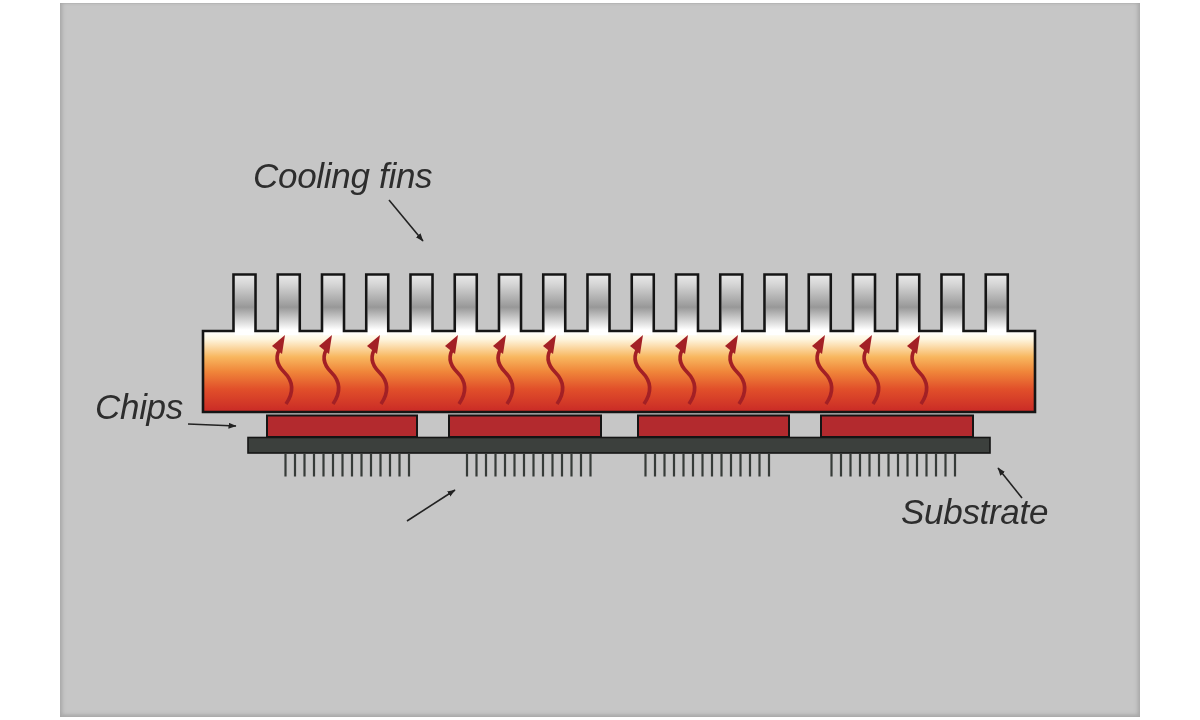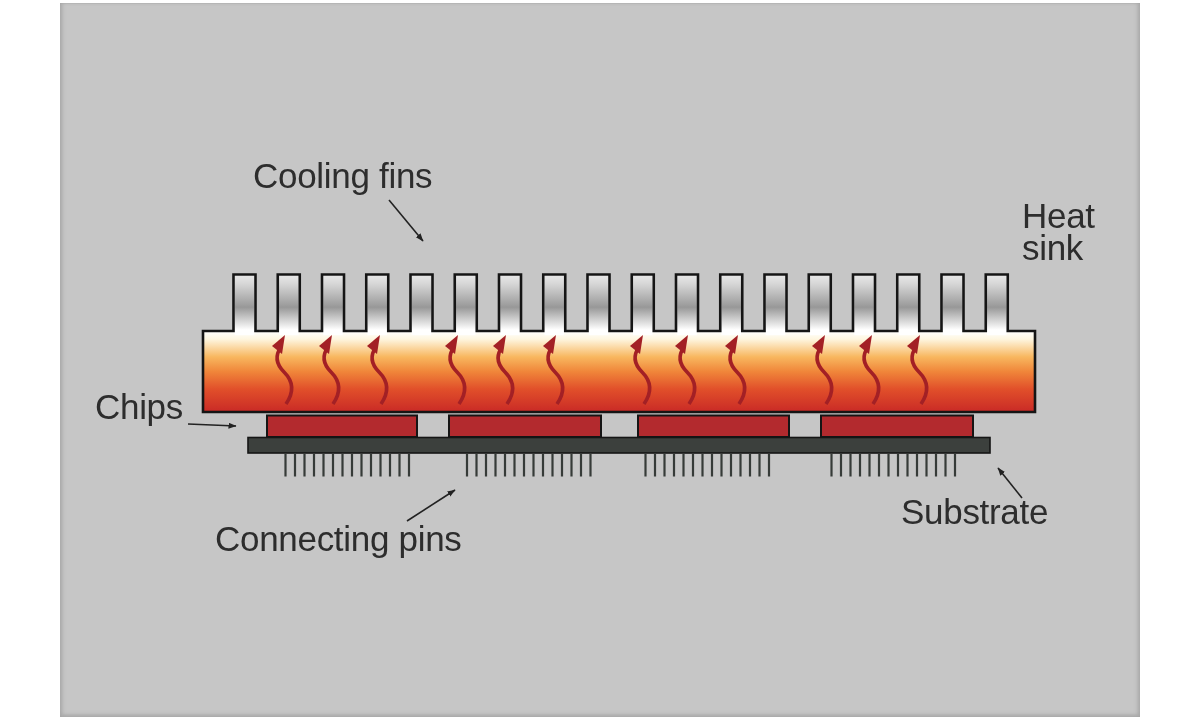--- a/index.html
+++ b/index.html
@@ -3,21 +3,21 @@
 <meta charset="utf-8">
 <style>
   html,body{margin:0;padding:0;}
   body{
     width:1200px;height:720px;
     background:#ffffff;
     font-family:"Liberation Sans", sans-serif;
     position:relative;
     overflow:hidden;
   }
-  .stage{position:absolute;left:0;top:0;width:1088px;height:720px;}
+  .stage{position:absolute;left:0;top:0;width:1088px;height:720px;font-style:italic;}
   .panel{
     position:absolute;left:60px;top:3px;width:1080px;height:714px;
     background:#c6c6c6;
     box-shadow:
       inset 4px 0 4px -2px #a6a6a6,
       inset -4px 0 4px -2px #a6a6a6,
       inset 0 -4px 4px -2px #a6a6a6,
       inset 0 2px 2px -1px #b9b9b9;
   }
   svg.diagram{position:absolute;left:0;top:0;width:1200px;height:720px;}
@@ -195,23 +195,18 @@
         <line x1="955" y1="453.5" x2="955" y2="476.5" stroke="#363b38" stroke-width="2.2"></line>
       </g>
       <line x1="389" y1="200" x2="423" y2="241" stroke="#222222" stroke-width="1.6" marker-end="url(#ah)"></line>
       <line x1="188" y1="424" x2="236" y2="426" stroke="#222222" stroke-width="1.6" marker-end="url(#ah)"></line>
       <line x1="407" y1="521" x2="455" y2="490" stroke="#222222" stroke-width="1.6" marker-end="url(#ah)"></line>
       <line x1="1022" y1="498" x2="998" y2="468" stroke="#222222" stroke-width="1.6" marker-end="url(#ah)"></line>
     </svg>
 
   <div class="lbl" id="lbl-cooling" style="left: 253px; top: 158px;">Cooling fins</div>
 
-  <div class="lbl heat" id="lbl-heat" style="left: 1022px; top: 200px;">
-    <div>Heat</div>
-    <div>sink</div>
-  </div>
 
   <div class="lbl" id="lbl-chips" style="left: 95px; top: 389px;">Chips</div>
 
-  <div class="lbl" id="lbl-pins" style="left: 215px; top: 521px;">Connecting pins</div>
 
   <div class="lbl" id="lbl-substrate" style="left: 901px; top: 494px;">Substrate</div>
 </div>
 
 </body></html>

